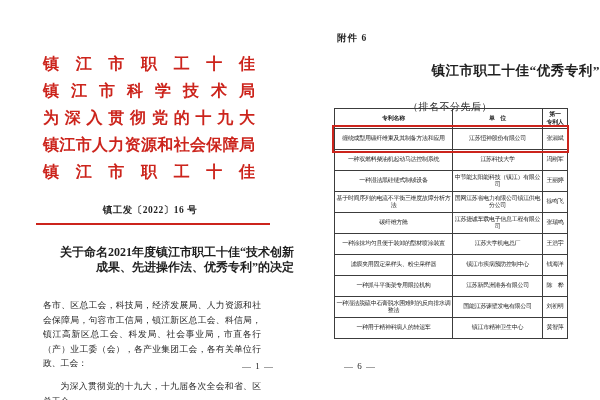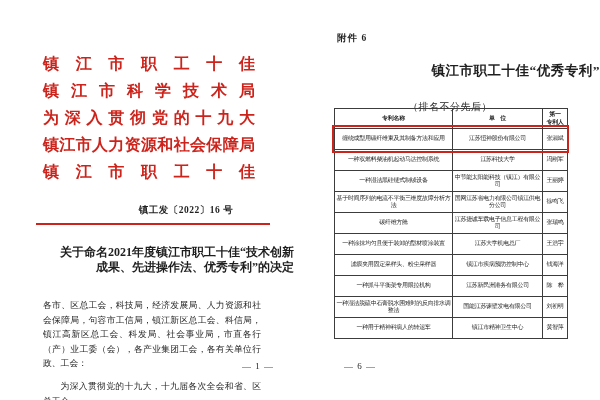--- a/index.html
+++ b/index.html
@@ -15,21 +15,21 @@
     position:absolute;left:43px;top:50px;width:212px;
   }
   .org-line{
     font-size:16px;font-weight:bold;color:#cc241c;
     line-height:27px;white-space:nowrap;
     text-align:justify;text-align-last:justify;
     width:100%;
   }
   .doc-number{
     position:absolute;left:0;top:204px;width:300px;
-    text-align:center;font-size:9.5px;font-weight:bold;letter-spacing:0.5px;padding-left:36px;
+    text-align:center;font-size:9.5px;font-weight:bold;letter-spacing:0.5px;
   }
   .red-line{
     position:absolute;left:36px;top:223px;width:234px;height:2px;
     background:#cc241c;
   }
   .doc-title{
     position:absolute;left:10px;top:245px;width:284px;
     text-align:right;font-weight:bold;font-size:12px;line-height:15px;
   }
   .body-text{

